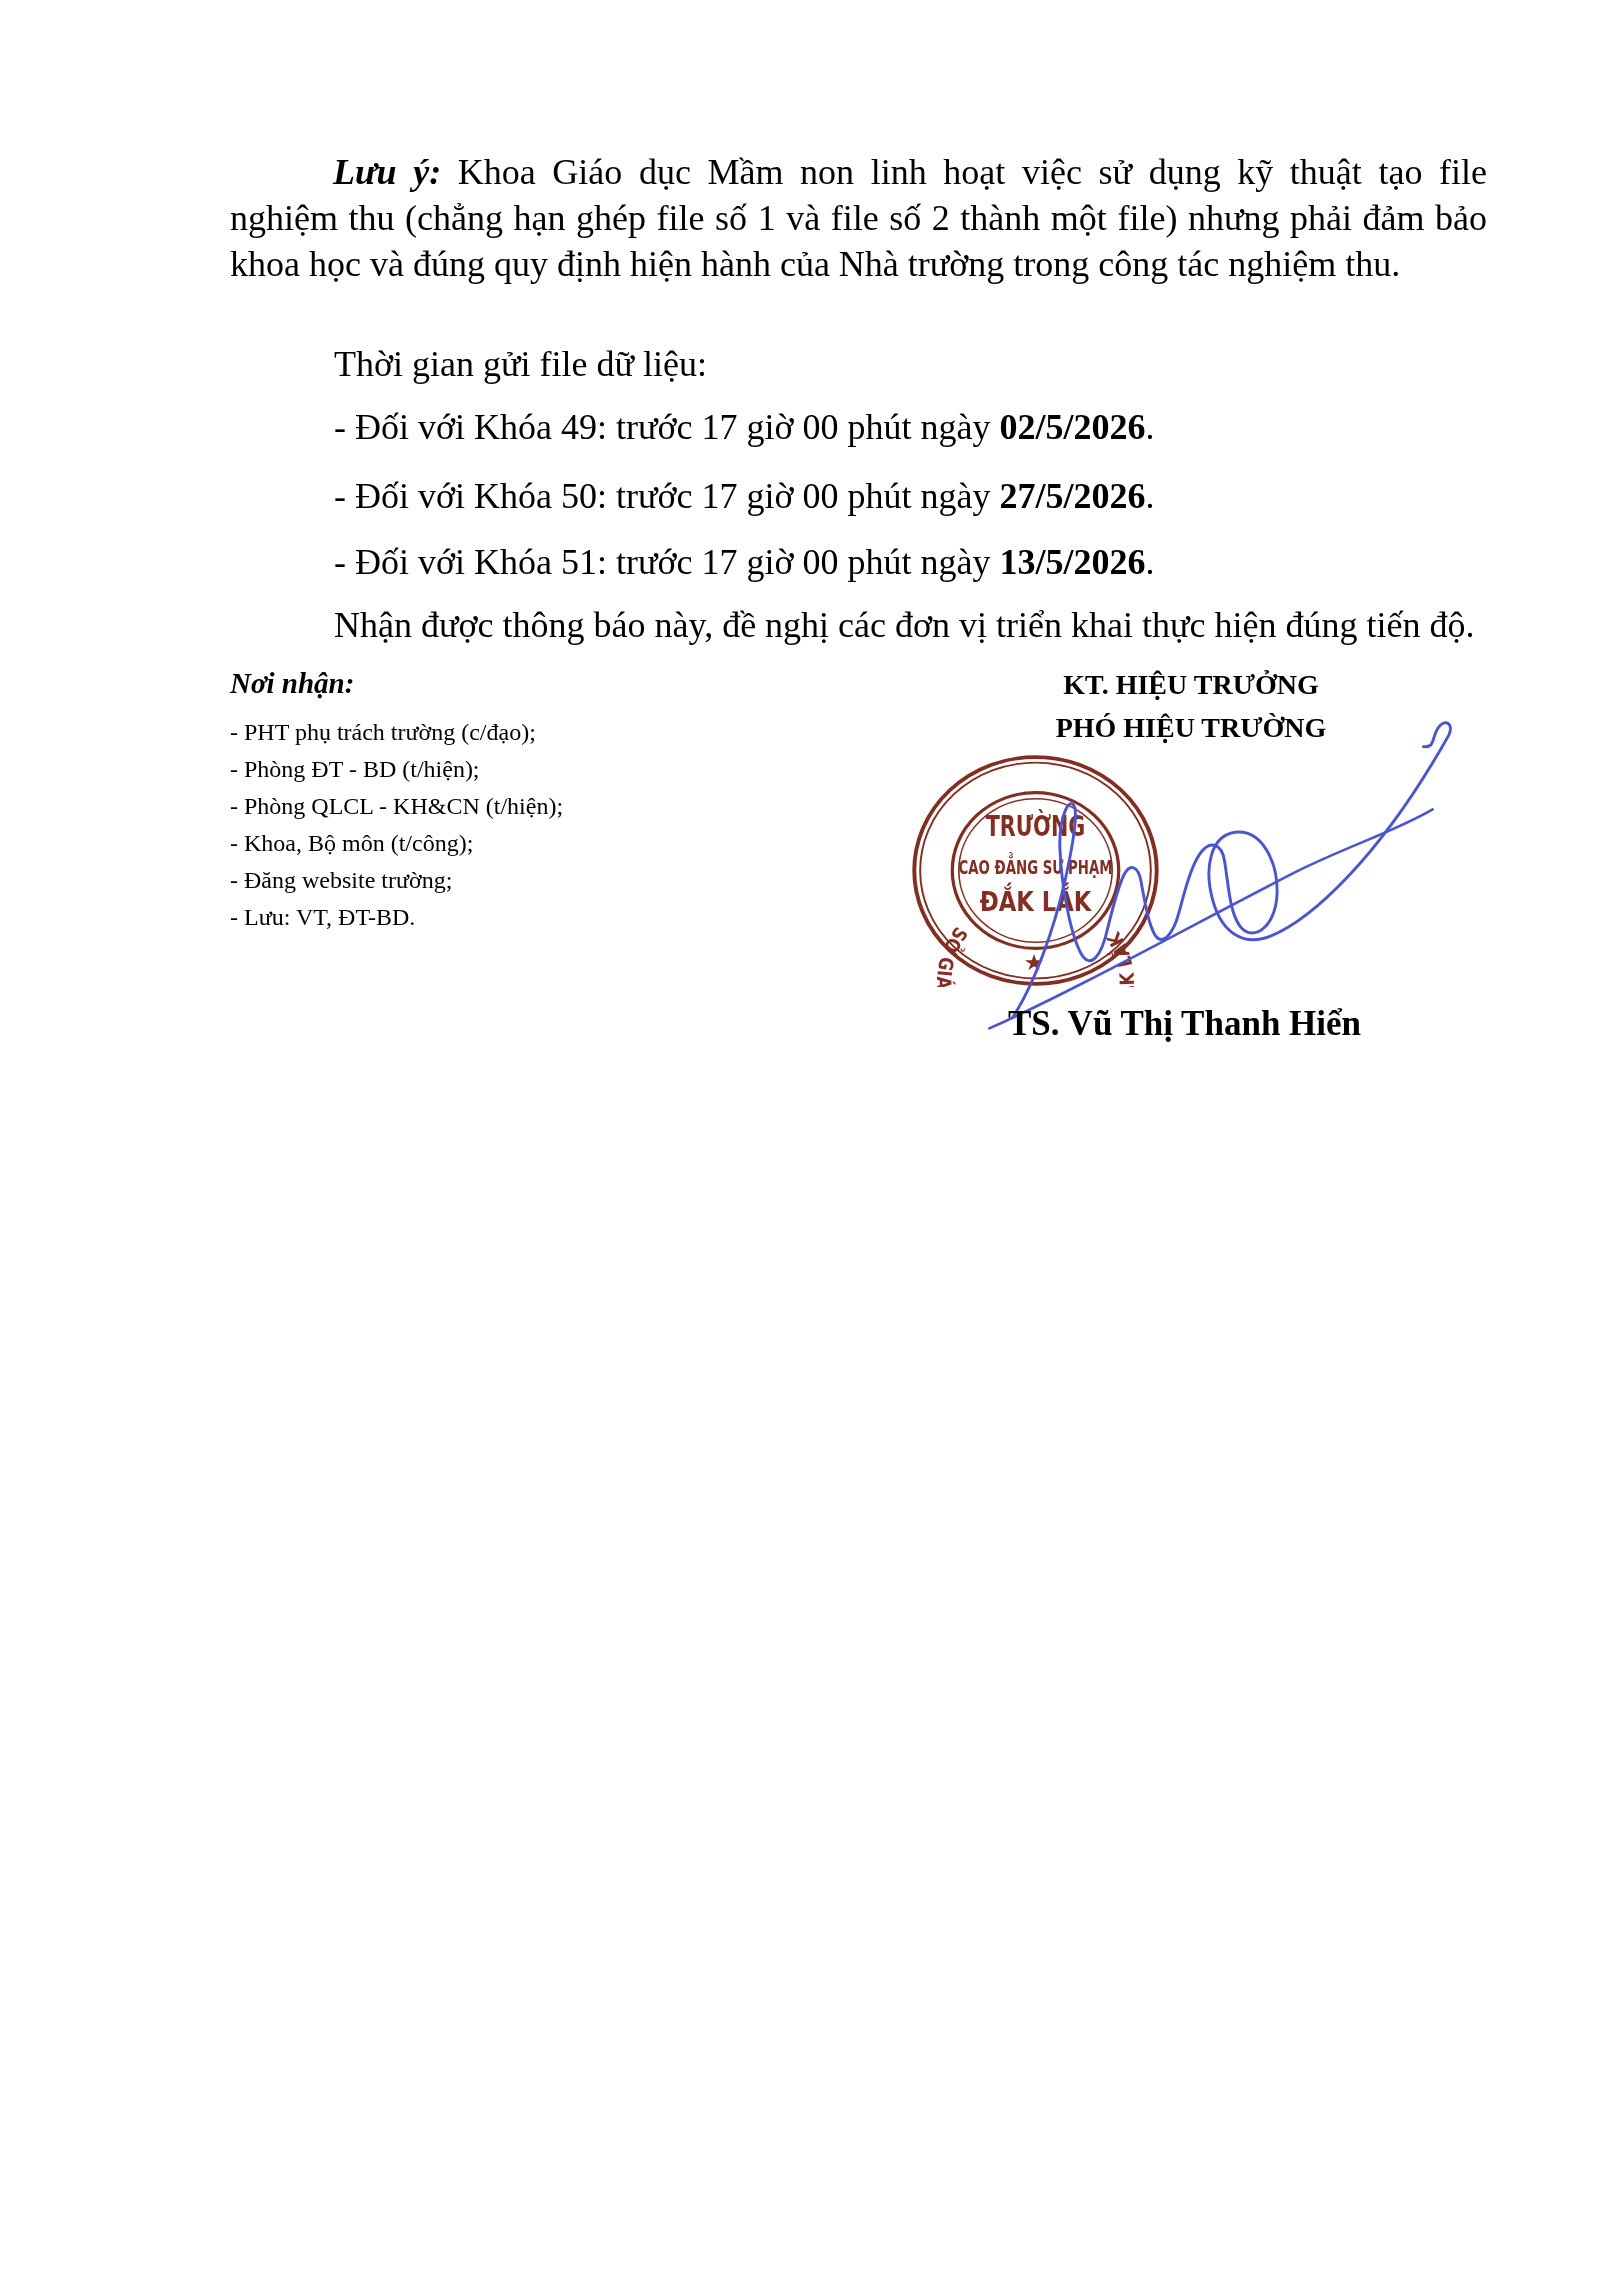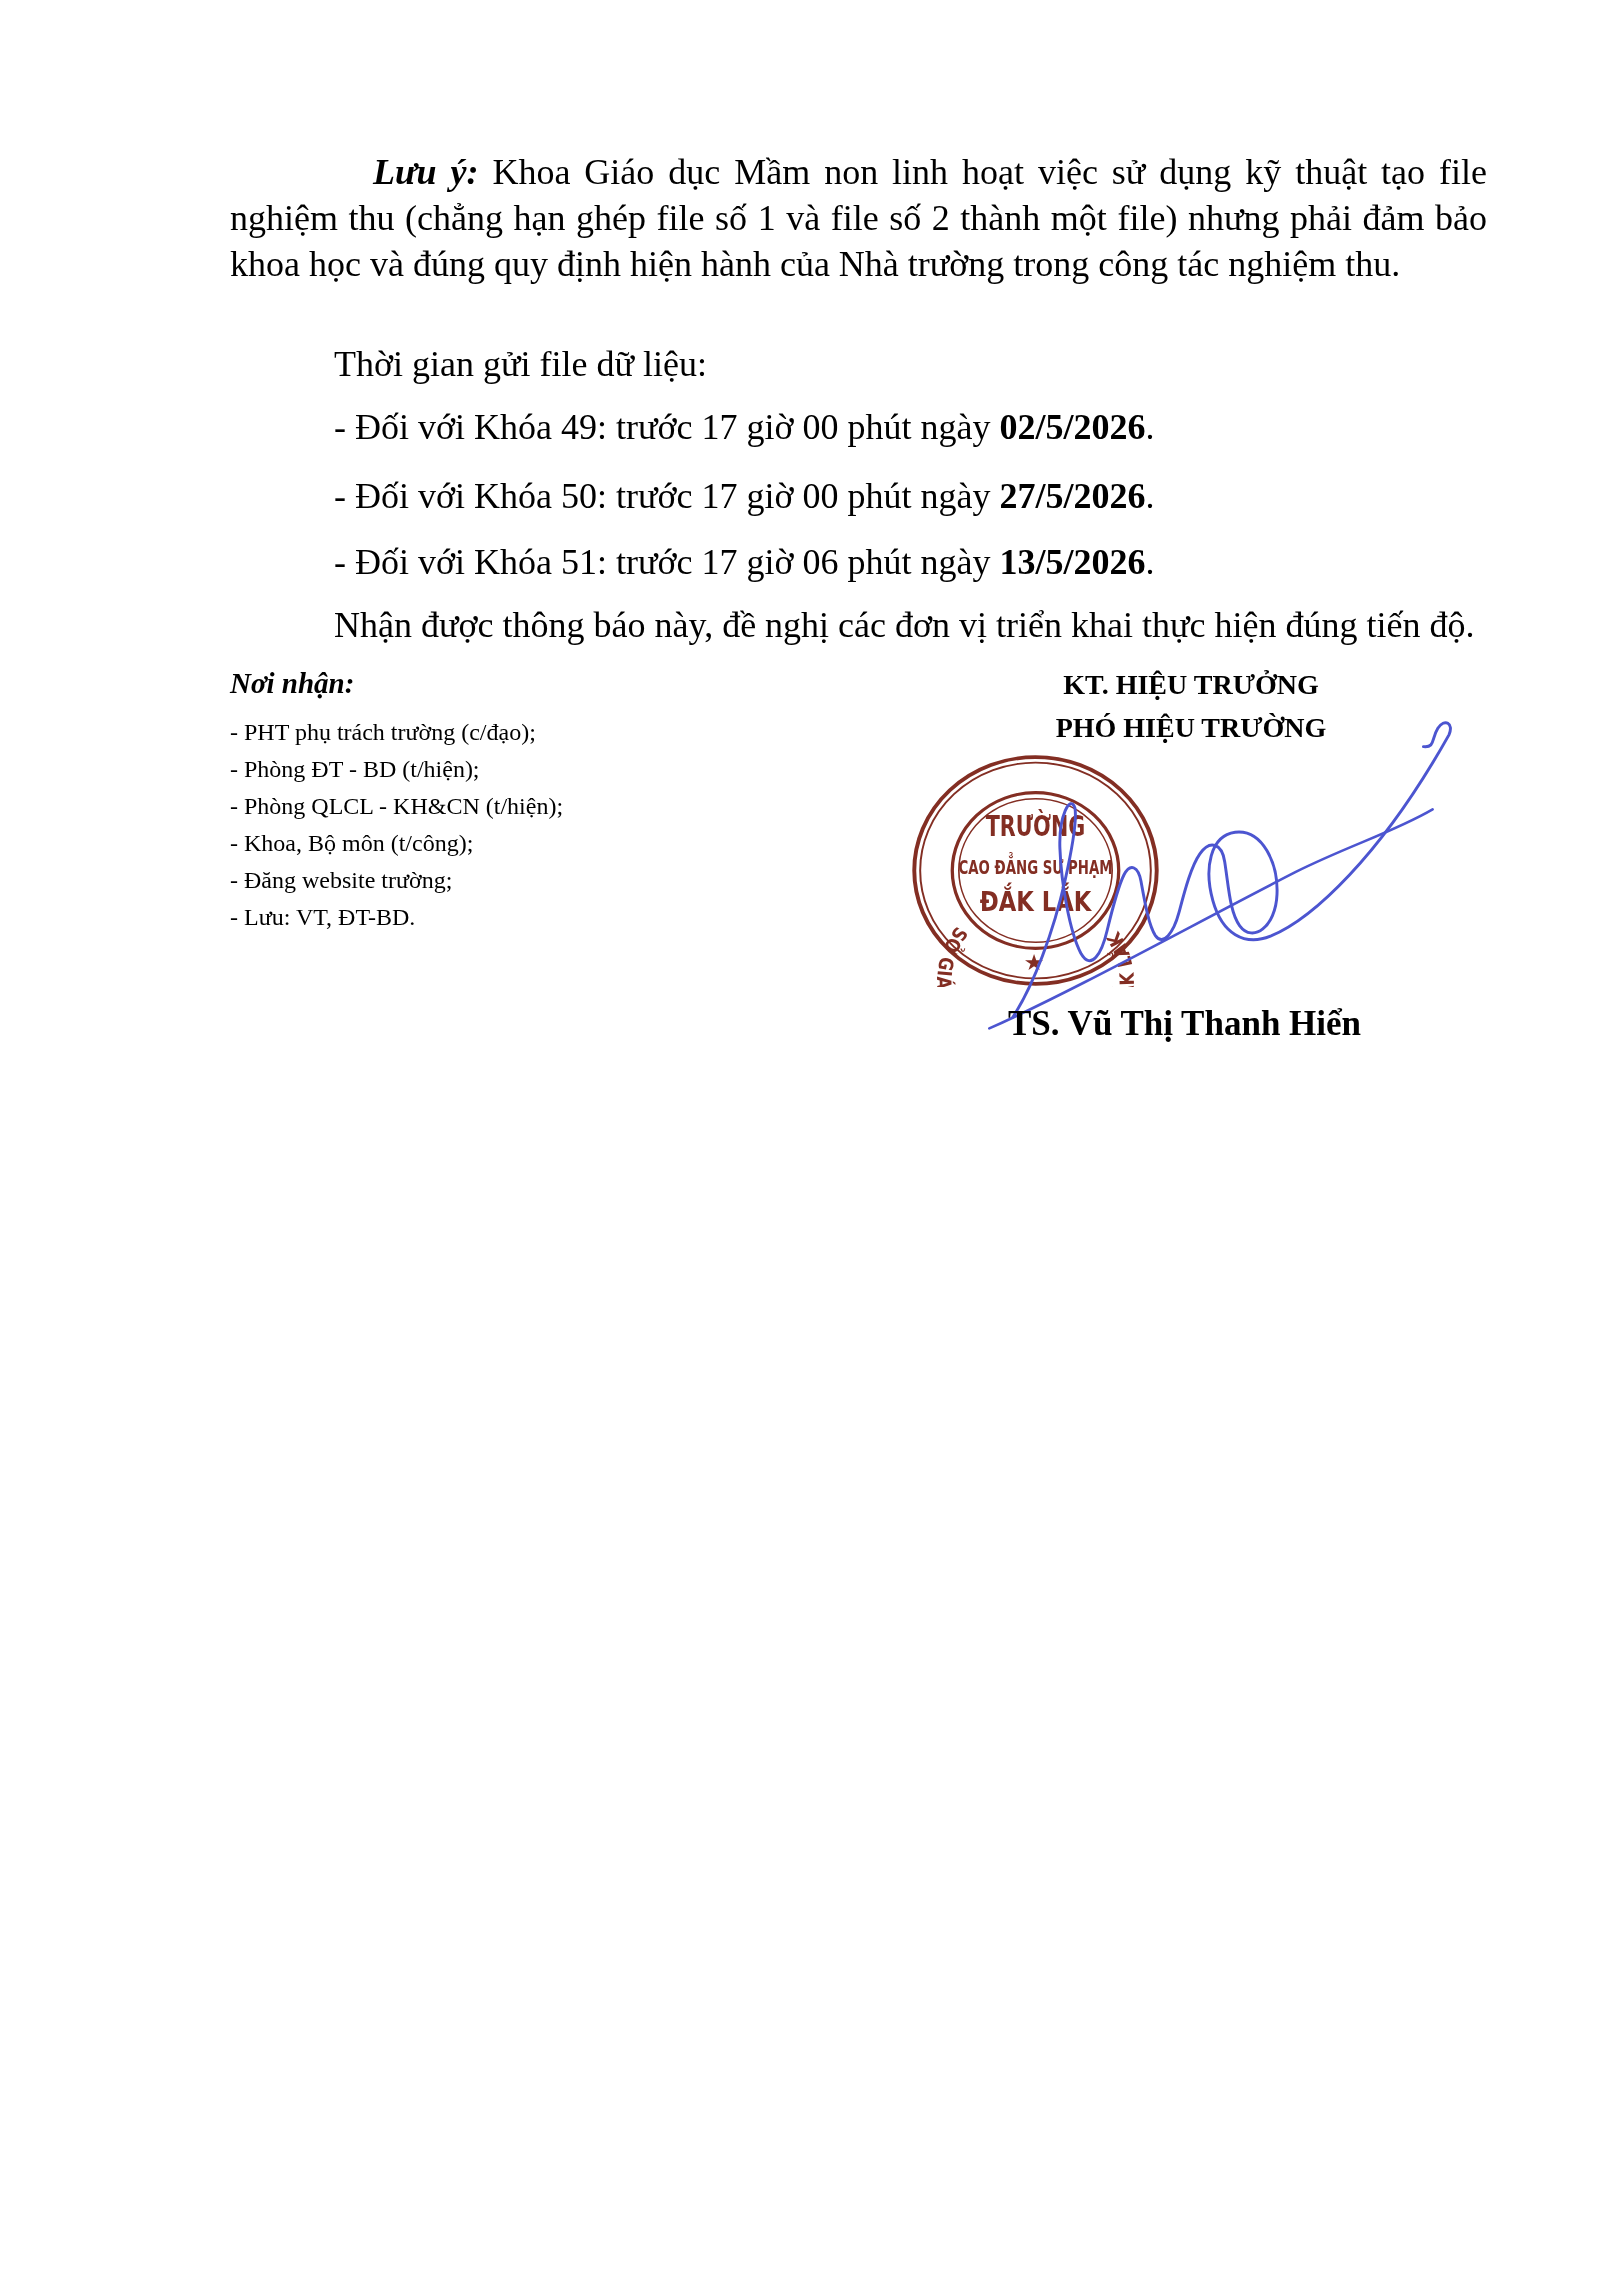--- a/index.html
+++ b/index.html
@@ -12,21 +12,21 @@
     color: #000000;
     overflow: hidden;
   }
   .abs { position: absolute; margin: 0; }
   .body-text { font-size: 36px; line-height: 46px; }
   .note {
     left: 230px; top: 149px; width: 1257px;
     text-align: justify;
     text-indent: 103px;
   }
-  .note .lead { font-weight: bold; font-style: italic; margin-left: 40px; }
+  .note .lead { font-weight: bold; font-style: italic; }
   .intro   { left: 334px; top: 341px; white-space: nowrap; }
   .bullet1 { left: 334px; top: 404px; white-space: nowrap; }
   .bullet2 { left: 334px; top: 473px; white-space: nowrap; }
   .bullet3 { left: 334px; top: 539px; white-space: nowrap; }
   .closing { left: 334px; top: 602px; white-space: nowrap; }
   .bullet b, .bullet1 b, .bullet2 b, .bullet3 b { font-weight: bold; }
 
   .noi-nhan {
     left: 230px; top: 667px;
     font-size: 29px; font-weight: bold; font-style: italic;
@@ -69,21 +69,21 @@
 <div class="page">
 
   <p class="abs body-text note"><span class="lead">Lưu ý:</span><span> Khoa Giáo dục Mầm non linh hoạt việc sử dụng kỹ thuật tạo file nghiệm thu (chẳng hạn ghép file số 1 và file số 2 thành một file) nhưng phải đảm bảo khoa học và đúng quy định hiện hành của Nhà trường trong công tác nghiệm thu.</span></p>
 
   <p class="abs body-text intro">Thời gian gửi file dữ liệu:</p>
 
   <p class="abs body-text bullet1"><span>- Đối với Khóa 49: trước 17 giờ 00 phút ngày </span><b>02/5/2026</b><span>.</span></p>
 
   <p class="abs body-text bullet2"><span>- Đối với Khóa 50: trước 17 giờ 00 phút ngày </span><b>27/5/2026</b><span>.</span></p>
 
-  <p class="abs body-text bullet3"><span>- Đối với Khóa 51: trước 17 giờ 06 phút ngày </span><b>13/5/2026</b><span>.</span></p>
+  <p class="abs body-text bullet3"><span>- Đối với Khóa 51: trước 17 giờ 00 phút ngày </span><b>13/5/2026</b><span>.</span></p>
 
   <p class="abs body-text closing">Nhận được thông báo này, đề nghị các đơn vị triển khai thực hiện đúng tiến độ.</p>
 
   <p class="abs noi-nhan">Nơi nhận:</p>
 
   <div class="abs recipients">
     <div>- PHT phụ trách trường (c/đạo);</div>
     <div>- Phòng ĐT - BD (t/hiện);</div>
     <div>- Phòng QLCL - KH&amp;CN (t/hiện);</div>
     <div>- Khoa, Bộ môn (t/công);</div>

